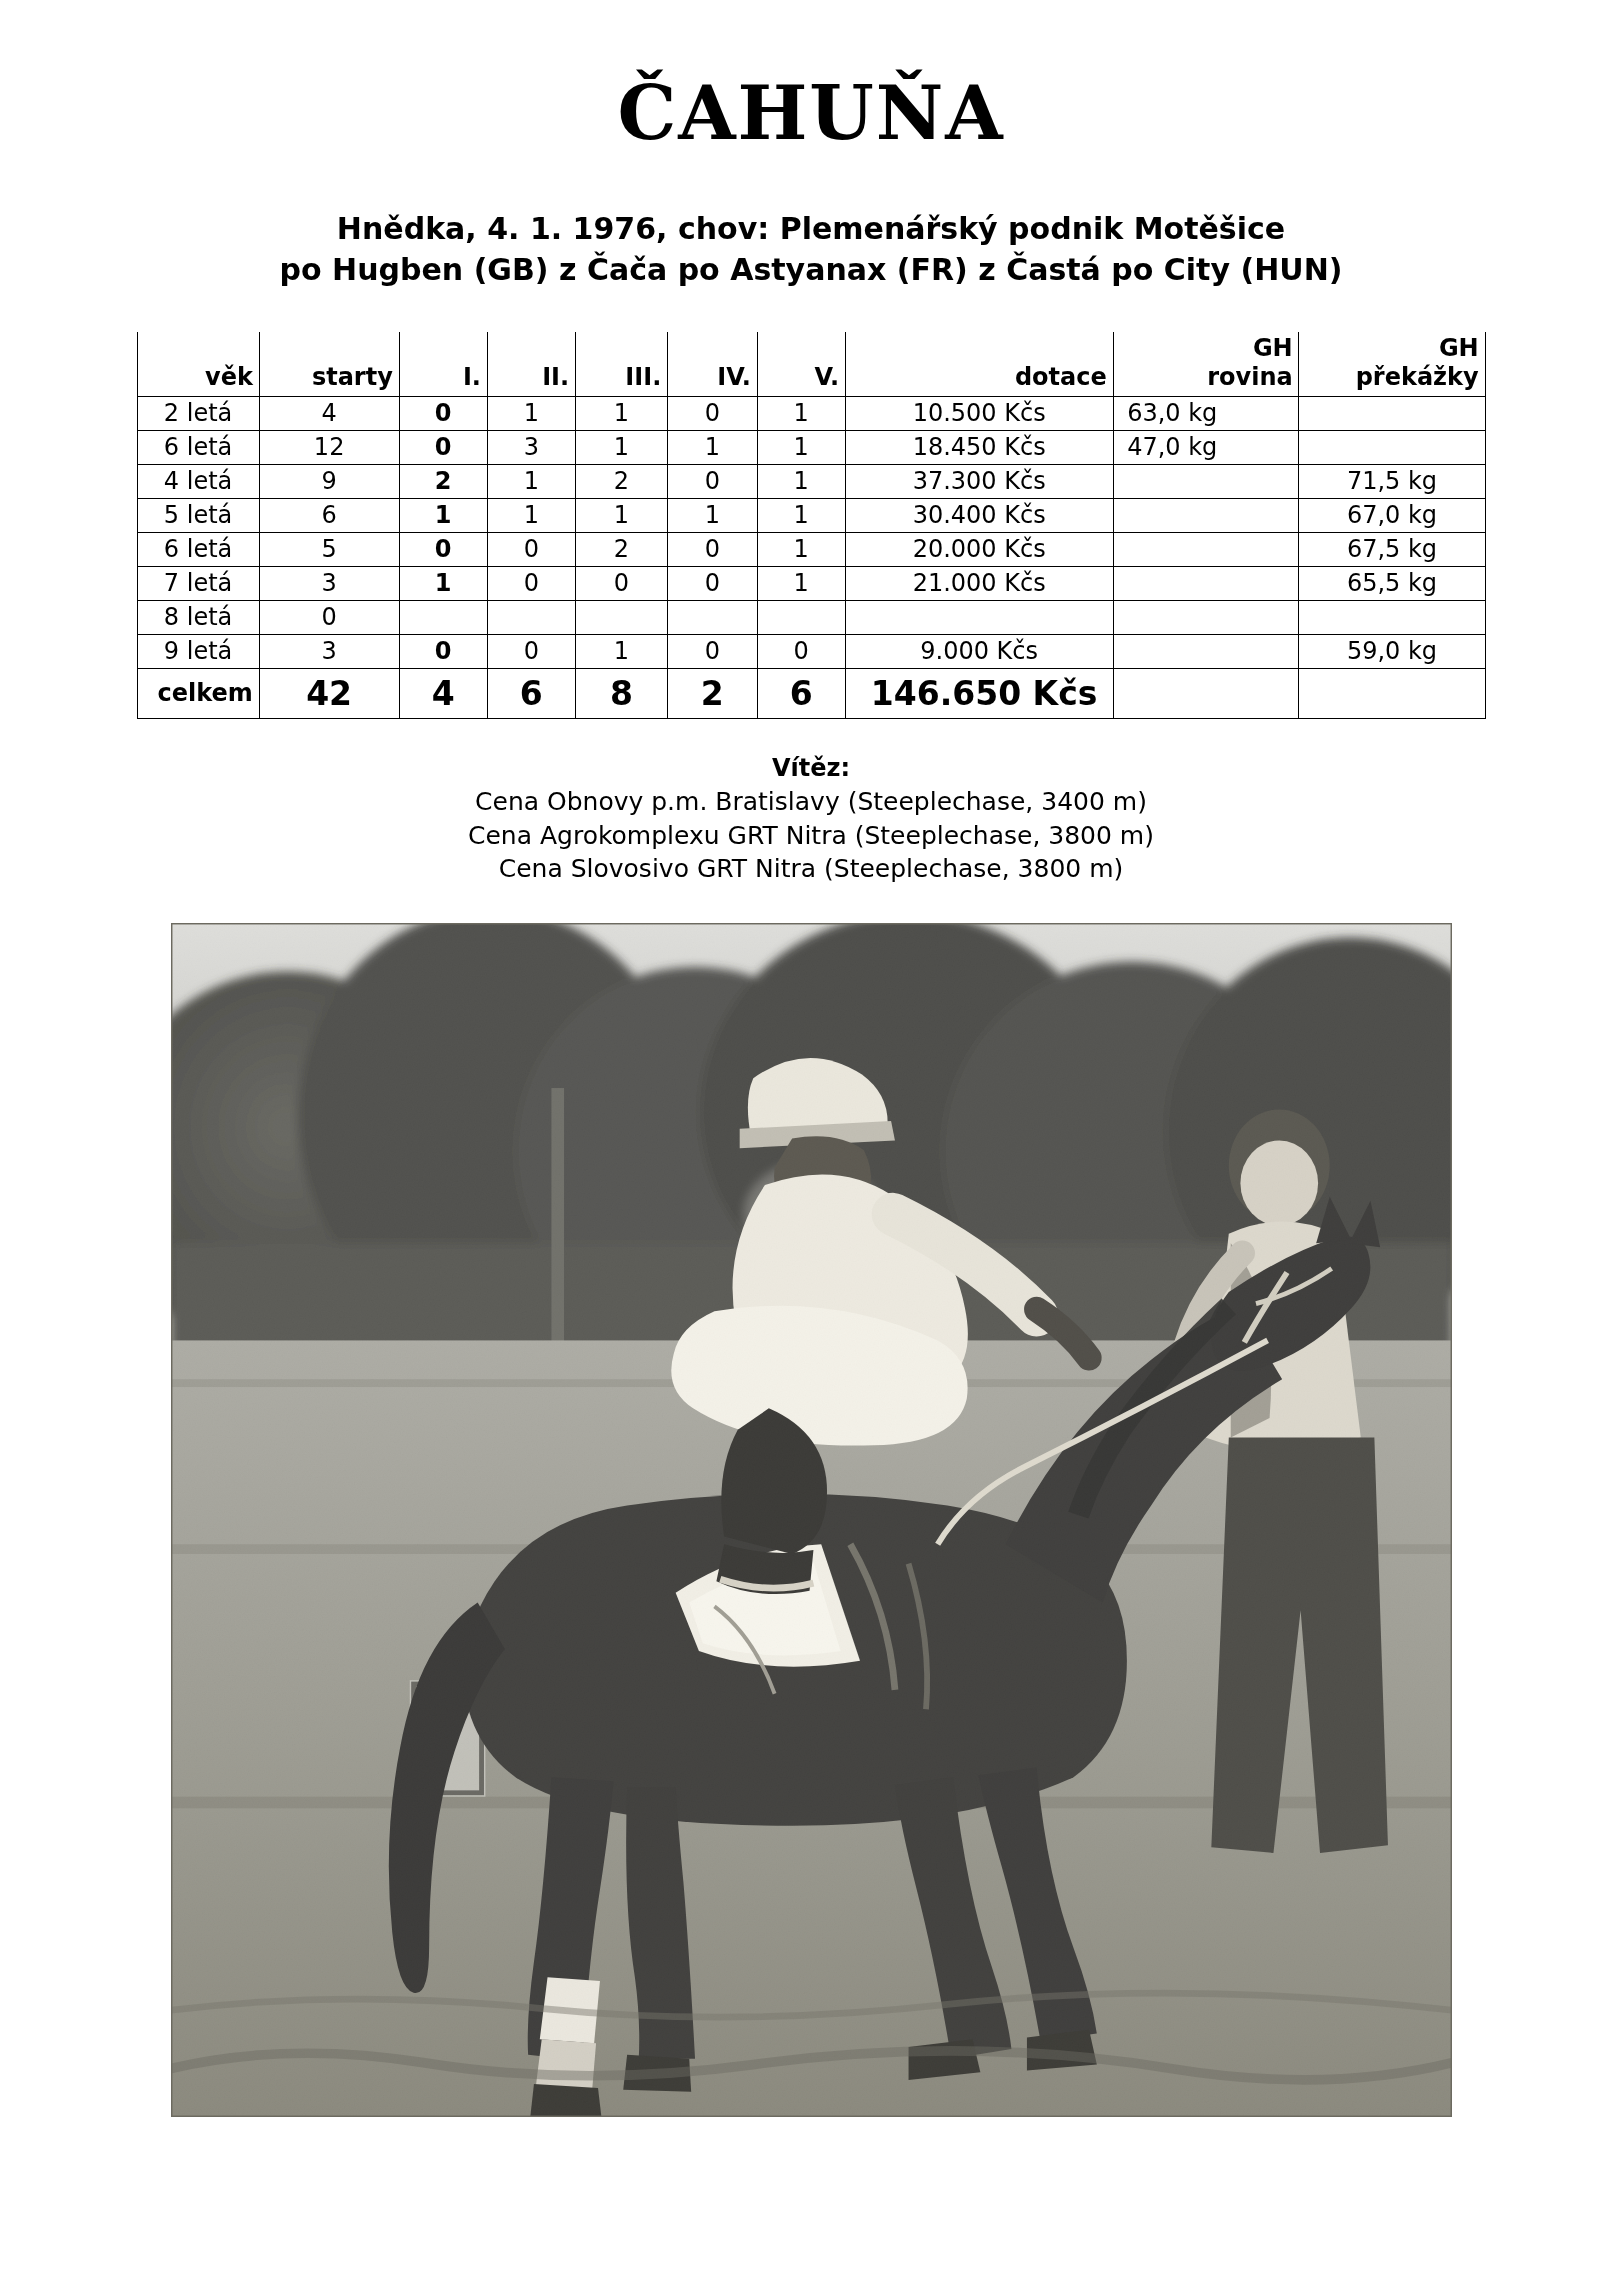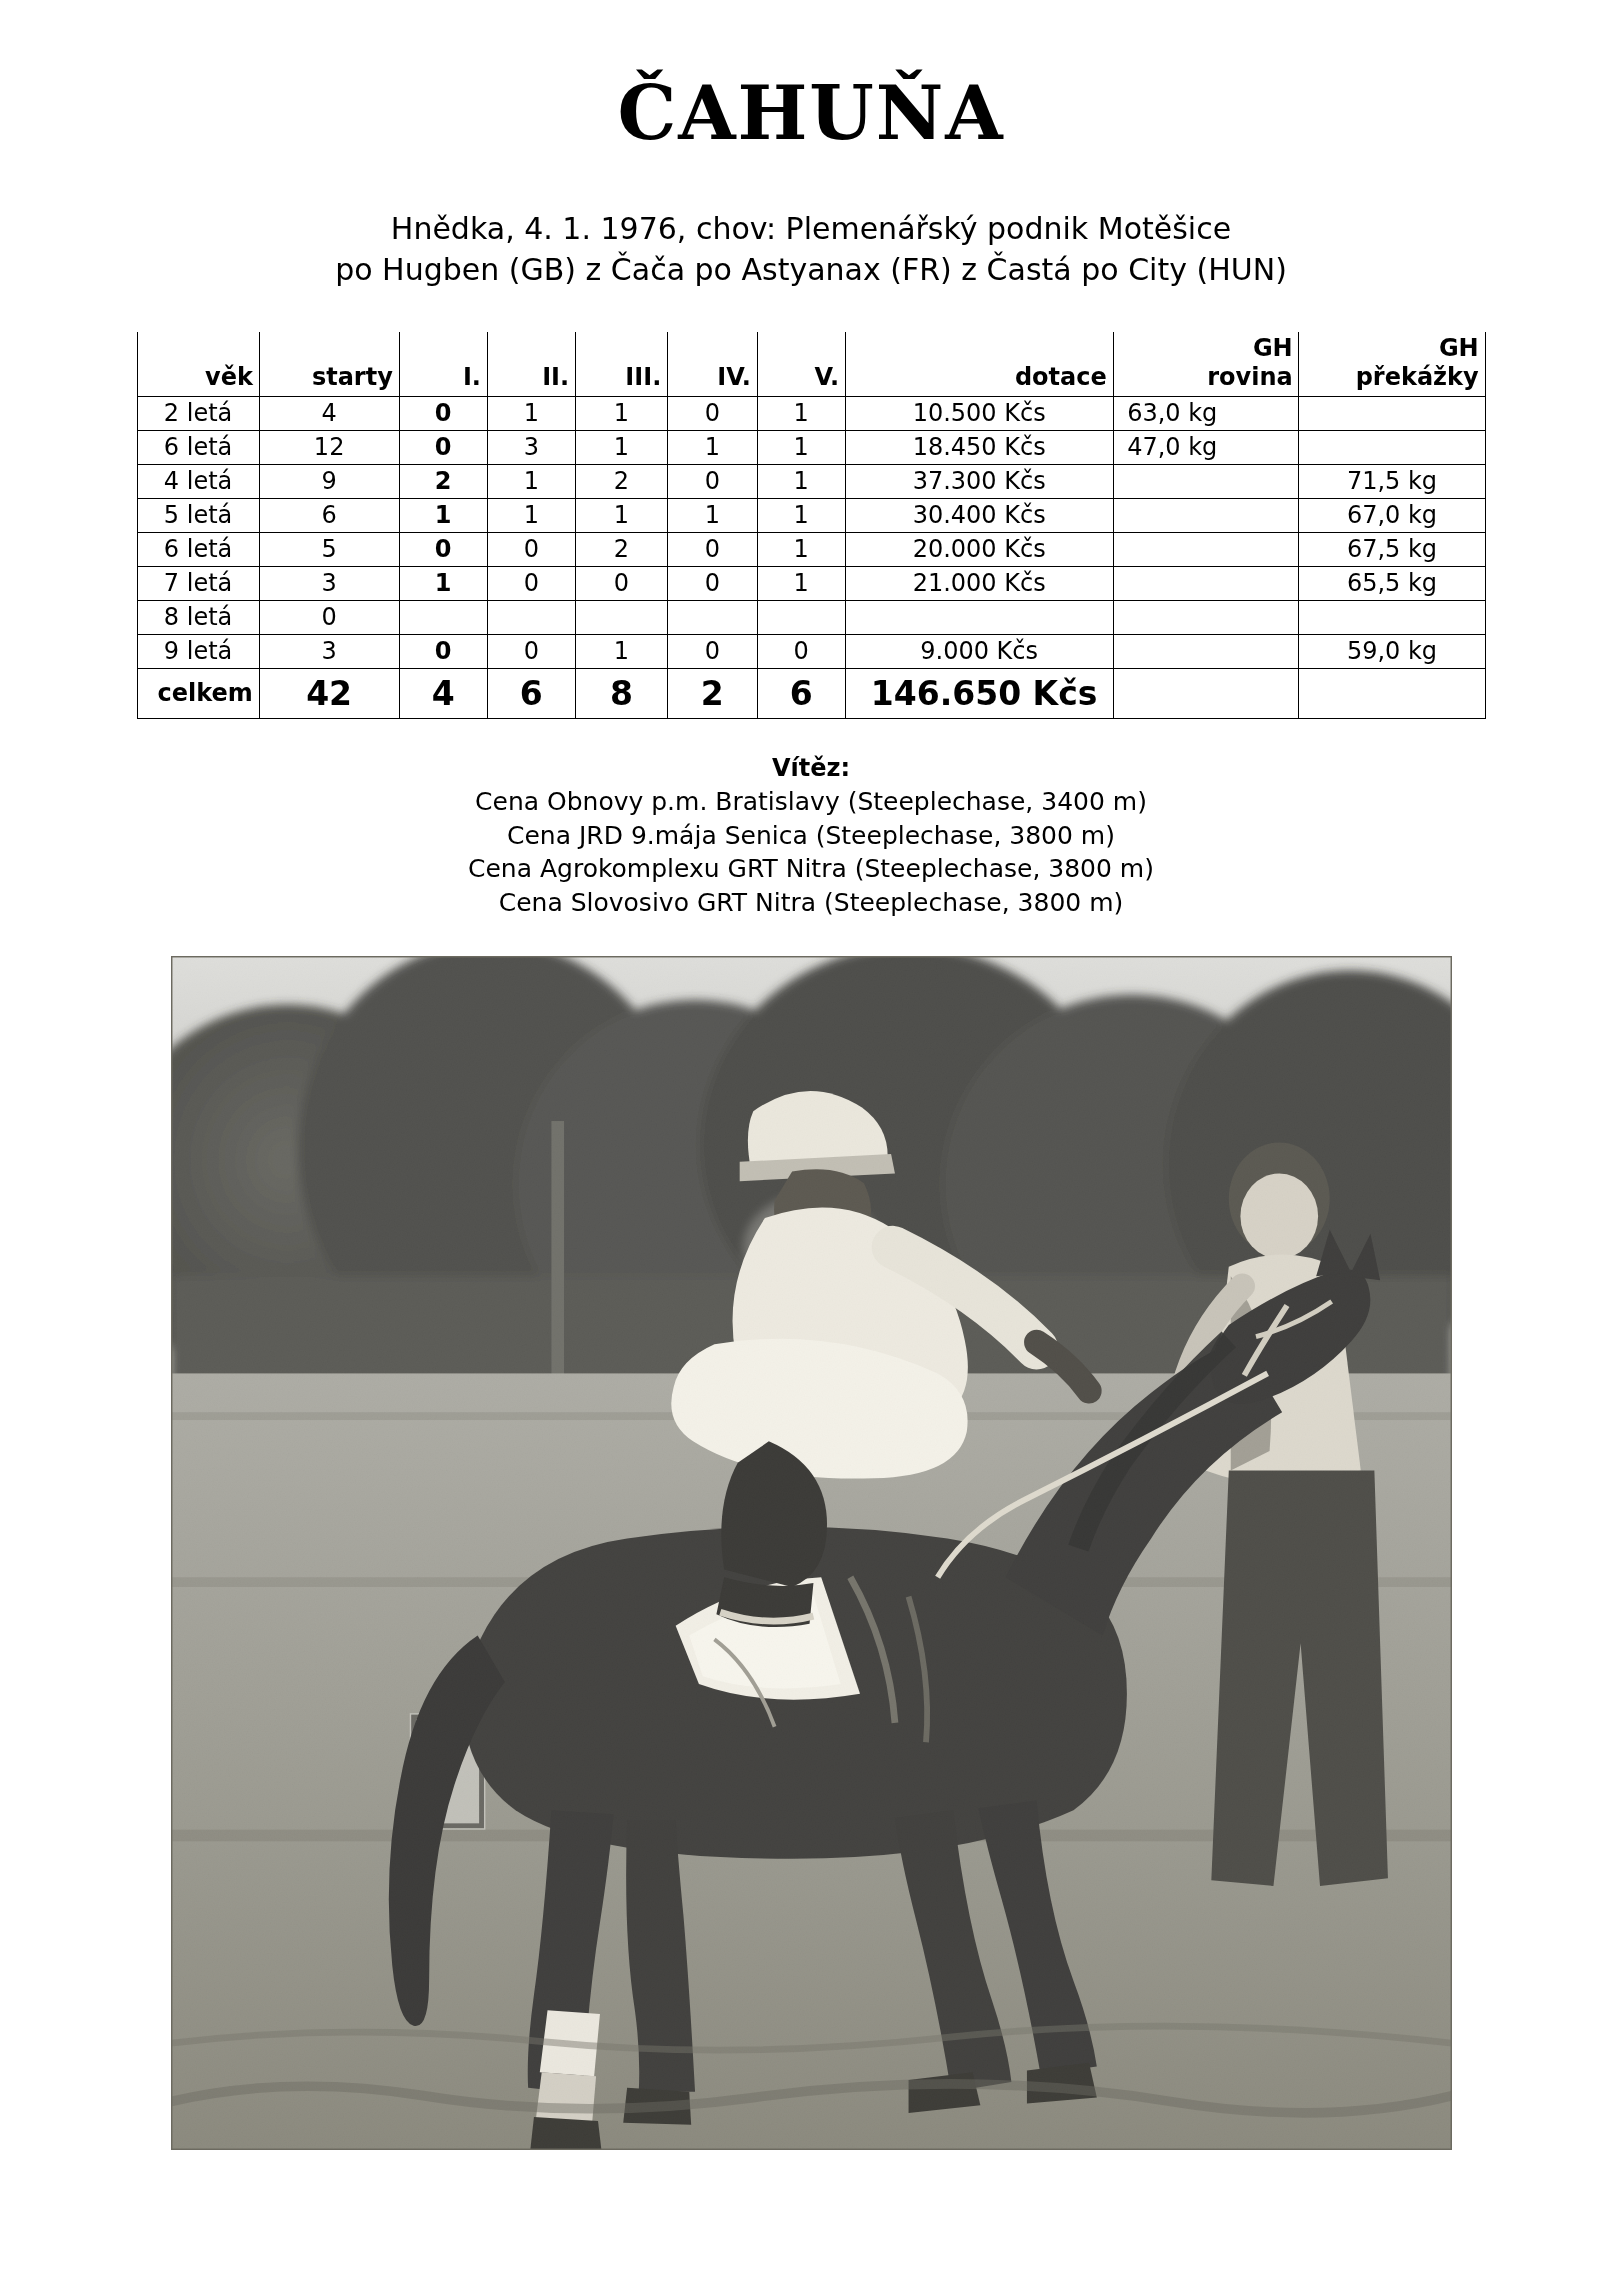--- a/index.html
+++ b/index.html
@@ -29,20 +29,21 @@
     letter-spacing: 1.9px;
     margin: 76px 0 0 0;
     line-height: 1.0;
   }
   .subtitle {
     text-align: center;
     font-size: 30px;
     line-height: 1.38;
     margin-top: 58px;
     white-space: nowrap;
+    font-weight: bold;
   }
   .subtitle .line2 {
     display: block;
   }
   
   .stats-wrap {
     margin-top: 41px;
     padding: 0 9.7px;
   }
   table.stats {
@@ -264,21 +265,20 @@
           <td class="c-gh empty-r"></td>
         </tr>
 
       </tbody>
     </table>
   </div>
 
   <div class="winner-head">Vítěz:</div>
   <div class="winner-list">
     <div>Cena Obnovy p.m. Bratislavy (Steeplechase, 3400 m)</div>
-    <div>Cena JRD 9.mája Senica (Steeplechase, 3800 m)</div>
     <div>Cena Agrokomplexu GRT Nitra (Steeplechase, 3800 m)</div>
     <div>Cena Slovosivo GRT Nitra (Steeplechase, 3800 m)</div>
   </div>
 
   <div class="photo">
     <svg viewBox="0 0 1320 1230" preserveAspectRatio="none">
       <defs>
         <linearGradient id="skyG" x1="0" y1="0" x2="0" y2="1">
           <stop offset="0%" stop-color="#d8d8d4"></stop>
           <stop offset="100%" stop-color="#a8a8a2"></stop>

